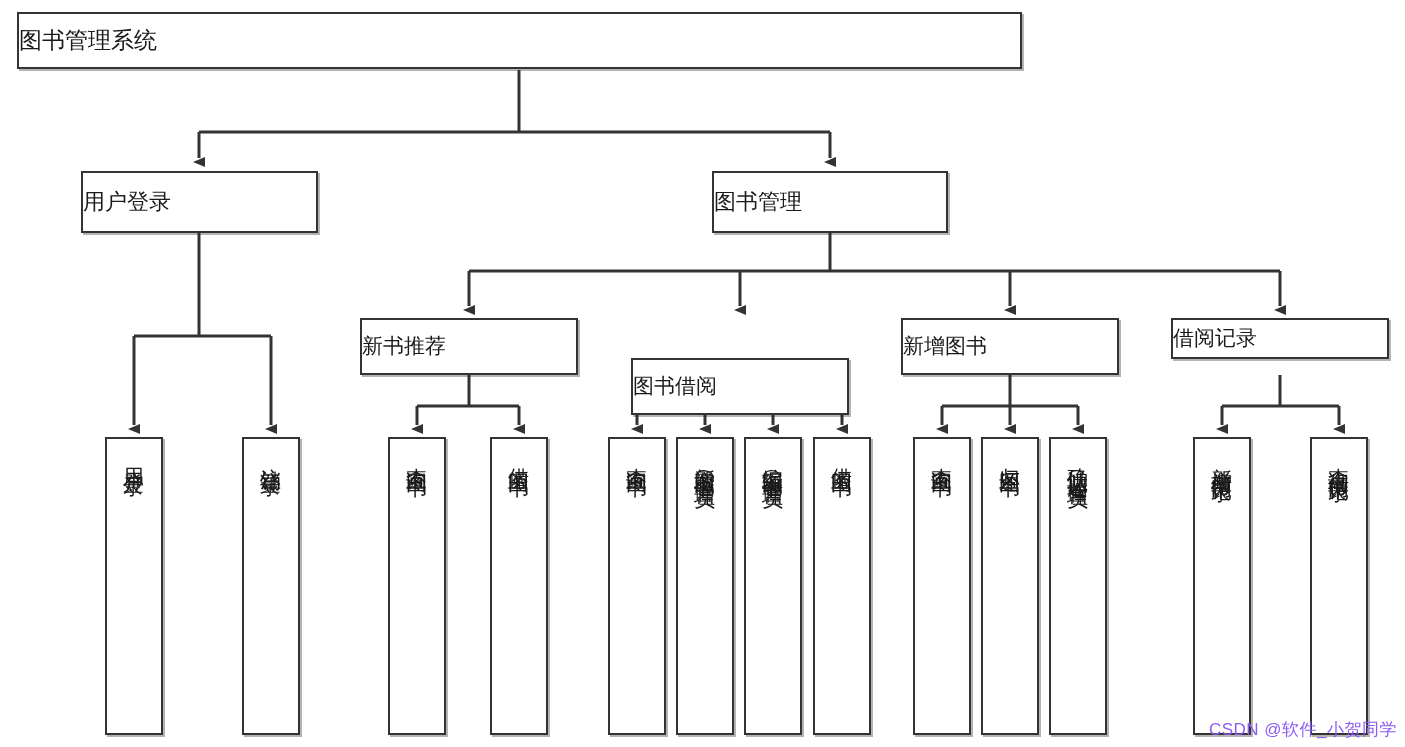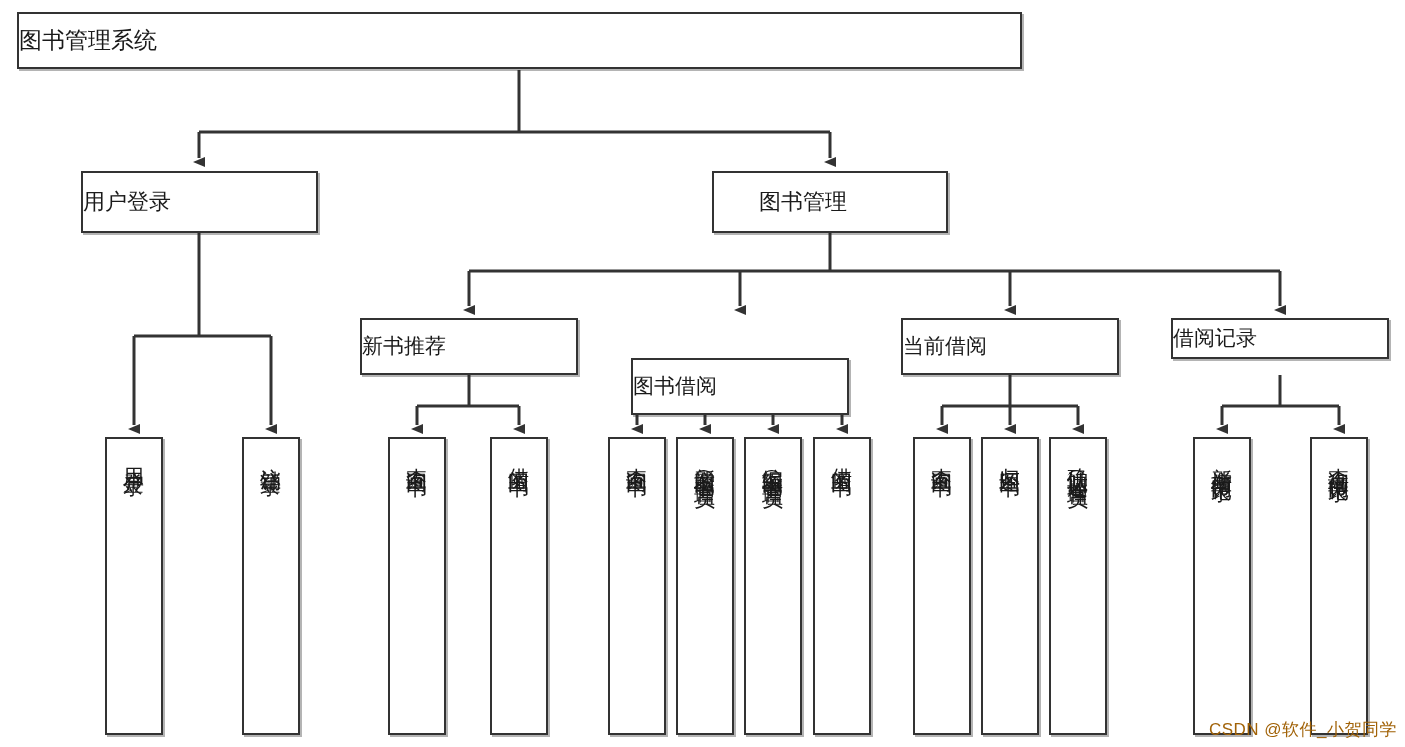--- a/index.html
+++ b/index.html
@@ -54,21 +54,21 @@
     font-size: 21px;
     letter-spacing: 3px;
     line-height: 1;
     white-space: nowrap;
   }
   .watermark {
     position: absolute;
     right: 8px;
     bottom: 6px;
     font-size: 17px;
-    color: #a16207;
+    color: #8b5cf6;
     z-index: 5;
     white-space: nowrap;
     letter-spacing: 0.5px;
   }
 </style>
 </head>
 <body>
 
 <div id="canvas">
 
@@ -122,32 +122,32 @@
     </g>
   </svg>
 
   <div class="node root" style="left:17px; top:12px; width:1005px; height:57px;">
     <span class="node-label">图书管理系统</span>
   </div>
 
   <div class="node lvl2" style="left:81px; top:171px; width:237px; height:62px;">
     <span class="node-label">用户登录</span>
   </div>
-  <div class="node lvl2" style="left:712px; top:171px; width:236px; height:62px;padding-left:45px;">
+  <div class="node lvl2" style="left:712px; top:171px; width:236px; height:62px;">
     <span class="node-label">图书管理</span>
   </div>
 
   <div class="node lvl3" style="left:360px; top:318px; width:218px; height:57px;">
     <span class="node-label">新书推荐</span>
   </div>
   <div class="node lvl3" style="left:631px; top:318px; width:218px; height:57px;margin-top:40px;">
     <span class="node-label">图书借阅</span>
   </div>
   <div class="node lvl3" style="left:901px; top:318px; width:218px; height:57px;">
-    <span class="node-label">当前借阅</span>
+    <span class="node-label">新增图书</span>
   </div>
   <div class="node lvl3" style="left:1171px; top:318px; width:218px; height:41px;">
     <span class="node-label">借阅记录</span>
   </div>
 
   <div class="node leaf" style="left:105px; top:437px; width:58px; height:298px;">
     <span class="node-label">用户登录</span>
   </div>
   <div class="node leaf" style="left:242px; top:437px; width:58px; height:298px;">
     <span class="node-label">注销登录</span>

